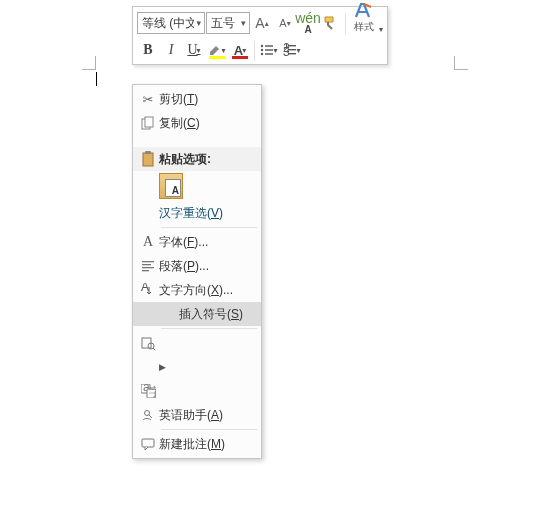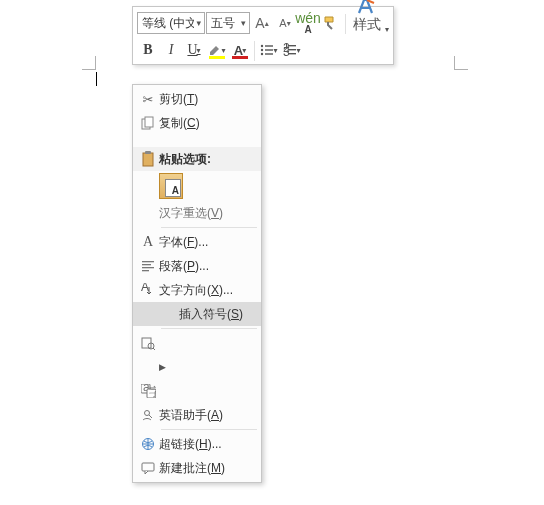--- a/index.html
+++ b/index.html
@@ -21,36 +21,36 @@
   .combo {
     display: flex; align-items: center; background: #fff;
     border: 1px solid #ababab; height: 22px; font-size: 12px;
     color: #333;
   }
   .combo .txt { padding: 0 4px; white-space: nowrap; overflow: hidden; }
   .combo .dd { width: 12px; display: flex; align-items: center; justify-content: center; color: #555; font-size: 9px; }
   .tbtn { width: 22px; height: 22px; display: flex; align-items: center; justify-content: center; cursor: default; color: #444; position: relative; }
   .sep { width: 1px; height: 20px; background: #e0e0e0; margin: 0 2px; }
   .fmt-block { display: flex; flex-direction: column; align-items: center; padding: 0 4px; }
-  .fmt-block .fmt-label { font-size: 14px; color: #555; }
+  .fmt-block .fmt-label { font-size: 10px; color: #555; }
   .mini-caret { font-size: 8px; color: #555; margin-left: -1px; }
   .under-bar { position: absolute; bottom: 2px; left: 3px; right: 3px; height: 3px; }
 
   
   .ctx {
     position: absolute; left: 132px; top: 84px;
     background: #fcfcfc; border: 1px solid #c6c6c6;
     box-shadow: 2px 2px 5px rgba(0,0,0,0.2);
     width: 130px; padding: 2px 0;
   }
   .mi { display: flex; align-items: center; height: 24px; padding: 0 6px 0 4px; color: #333; }
   .mi .ico { width: 22px; height: 20px; display: flex; align-items: center; justify-content: center; font-size: 13px; color: #666; }
   .mi .lbl { flex: 1; white-space: nowrap; }
   .mi .arrow { font-size: 9px; color: #555; }
-  .mi.disabled { color: #737373; }
+  .mi.disabled { color: #0c4a6e; }
   .mi.header { background: #f1f1f1; font-weight: bold; margin-top: 12px; }
   .mi.selected { background: #dcdcdc; padding-left: 24px; }
   .paste-opt { height: 30px; padding-left: 26px; display: flex; align-items: center; }
   .paste-icon {
     width: 24px; height: 26px; border: 1px solid #c08a2a;
     background: linear-gradient(#f0d090,#e0b060);
     position: relative; display: flex; align-items: flex-end; justify-content: center;
   }
   .paste-icon::before {
     content: ""; position: absolute; bottom: 1px; right: 1px;
@@ -235,29 +235,20 @@
             <circle cx="6" cy="5" r="2.5" fill="none" stroke="#777"></circle>
             <path d="M8 7l3 3" stroke="#777"></path>
             <path d="M2 12c2-2 6-2 8 0" stroke="#777" fill="none"></path>
           </svg>
       </span>
       <span class="lbl">英语助手(<span class="hotkey">A</span>)</span>
     </div>
     <div class="msep"></div>
     <div class="mi">
       <span class="ico">
-        <svg width="15" height="14">
-            <circle cx="7" cy="7" r="5.5" fill="none" stroke="#4a86c7"></circle>
-            <path d="M2 7h11M7 1.5v11M3 4c3 2 5 2 8 0M3 10c3-2 5-2 8 0" stroke="#4a86c7" fill="none"></path>
-          </svg>
-      </span>
-      <span class="lbl">超链接(<span class="hotkey">H</span>)...</span>
-    </div>
-    <div class="mi">
-      <span class="ico">
         <svg width="14" height="14">
             <rect x="1" y="2" width="12" height="8" rx="1" fill="none" stroke="#777"></rect>
             <path d="M4 10v3l3-3" fill="#fff" stroke="#777"></path>
           </svg>
       </span>
       <span class="lbl">新建批注(<span class="hotkey">M</span>)</span>
     </div>
   </div>
 </div>
 

